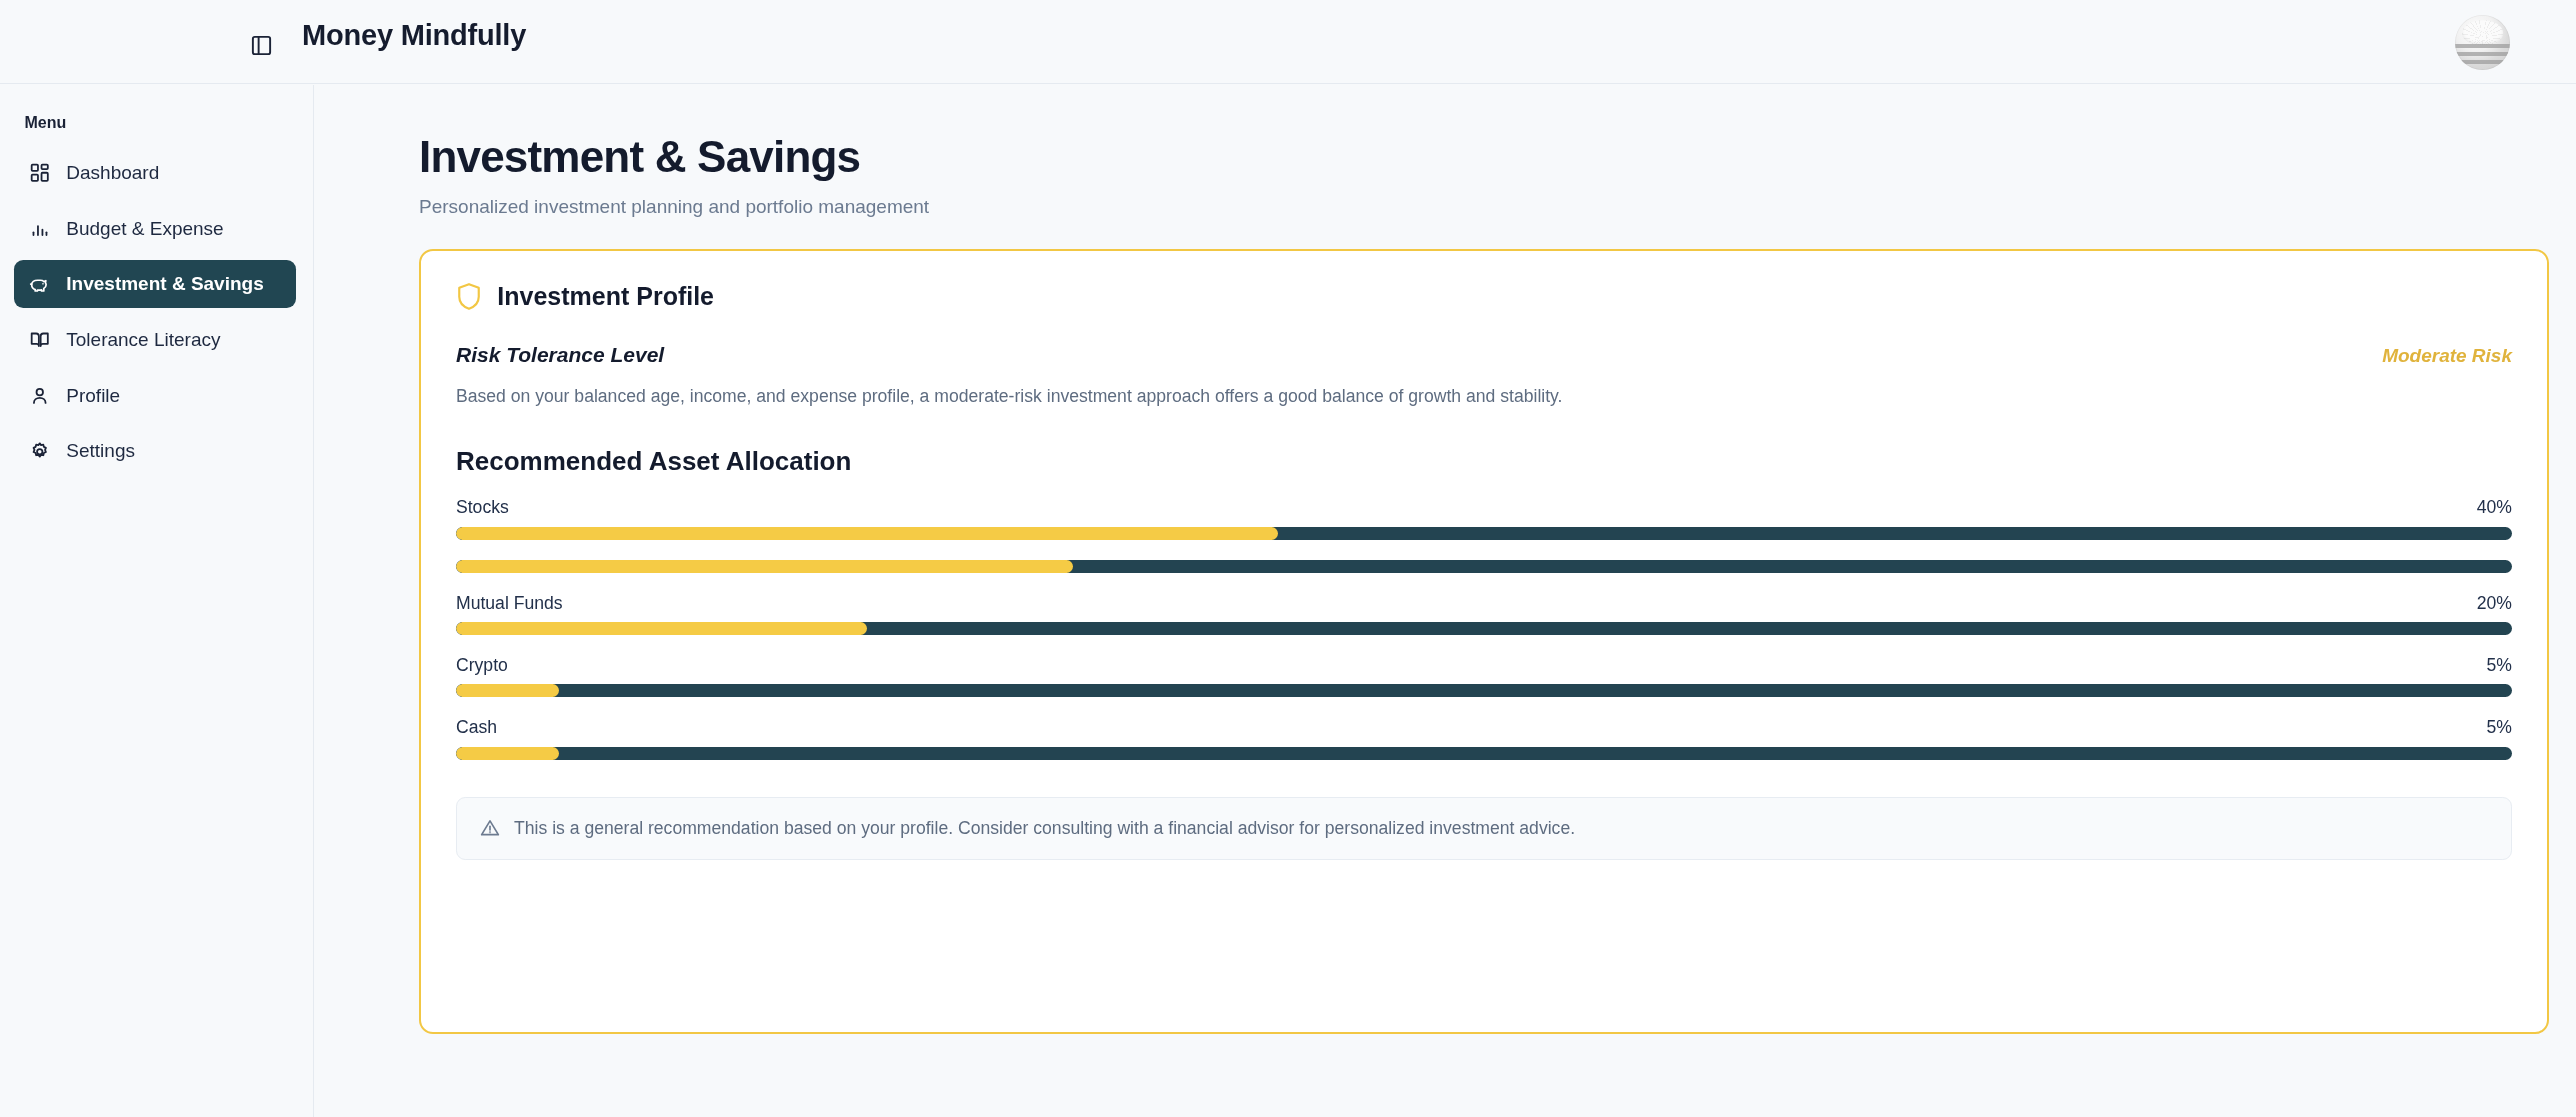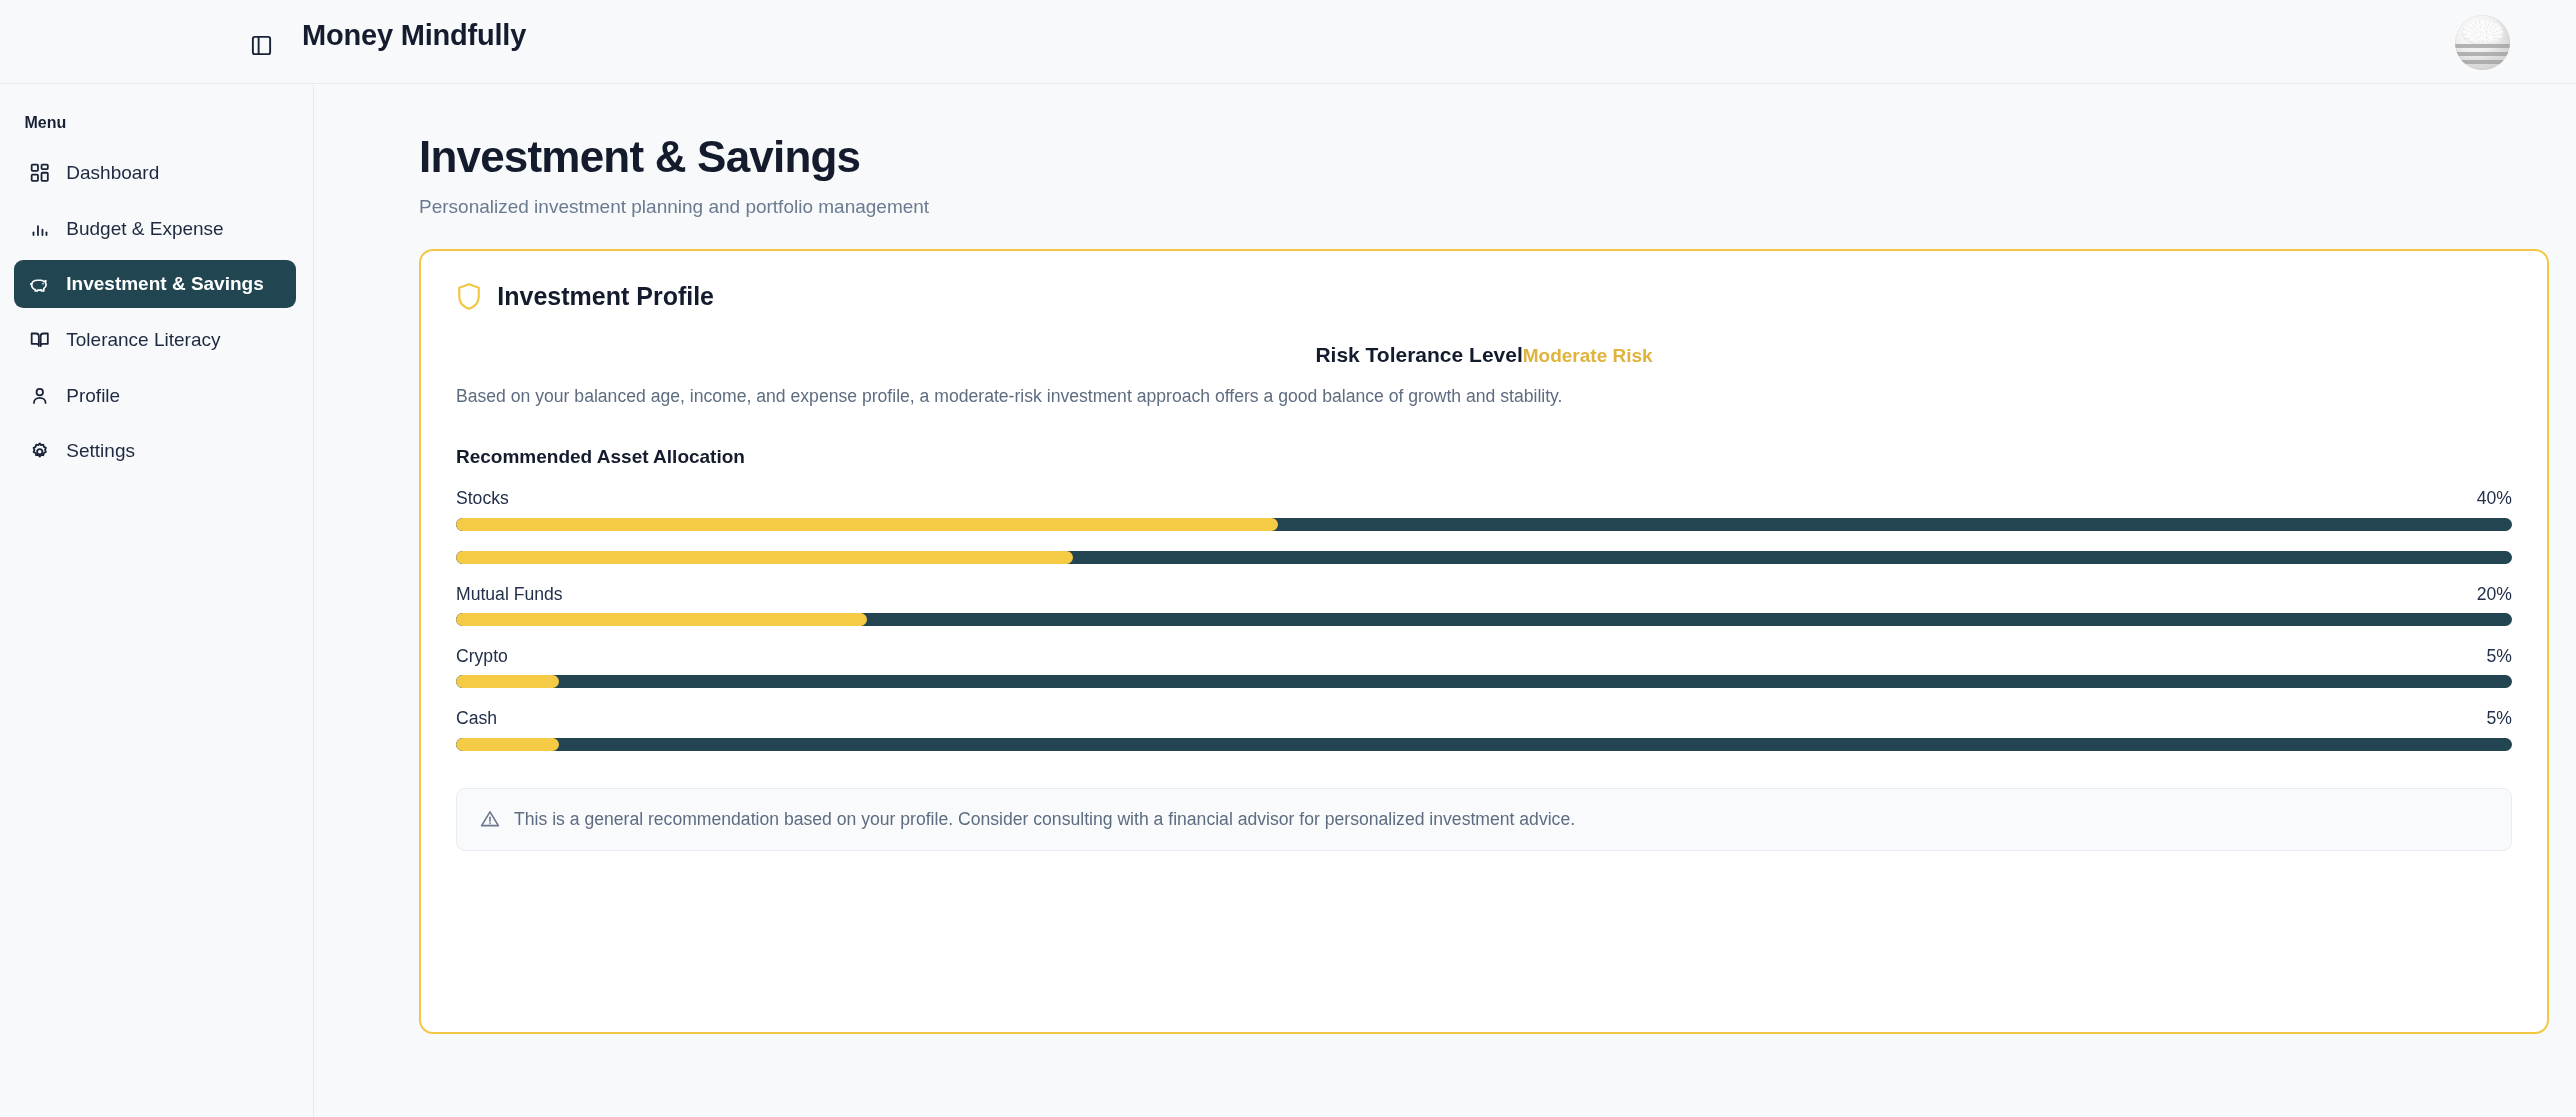--- a/index.html
+++ b/index.html
@@ -105,31 +105,31 @@
     padding: 31px 35px;
   }
   .card-head {
     display: flex; align-items: center; gap: 15.3px;
     margin-bottom: 32px;
   }
   .card-head .shield { width: 26px; height: 29px; display: block; }
   .card-title { font-size: 25px; font-weight: 700; color: #141b2d; }
 
   .risk-row {
-    display: flex; align-items: baseline; justify-content: center;
+    display: flex; align-items: baseline; justify-content: space-between; font-style: italic;
   }
   .risk-label { font-size: 21px; font-weight: 700; color: #141b2d; }
   .risk-badge { font-size: 19px; font-weight: 700; color: #e0b33c; }
   .risk-desc {
     margin-top: 17px; font-size: 17.6px; color: #5e6c80; line-height: 1.45;
   }
 
   .alloc-title {
     margin-top: 37px; margin-bottom: 7.7px;
-    font-size: 19px; font-weight: 700; color: #141b2d;
+    font-size: 26px; font-weight: 700; color: #141b2d;
   }
   .alloc-row { margin-top: 20px; }
   .alloc-top {
     display: flex; justify-content: space-between; align-items: baseline;
     margin-bottom: 8.4px;
   }
   .alloc-name { font-size: 17.6px; color: #22304a; }
   .alloc-pct  { font-size: 17.6px; color: #22304a; }
   .bar-track {
     position: relative; width: 100%; height: 13px;

